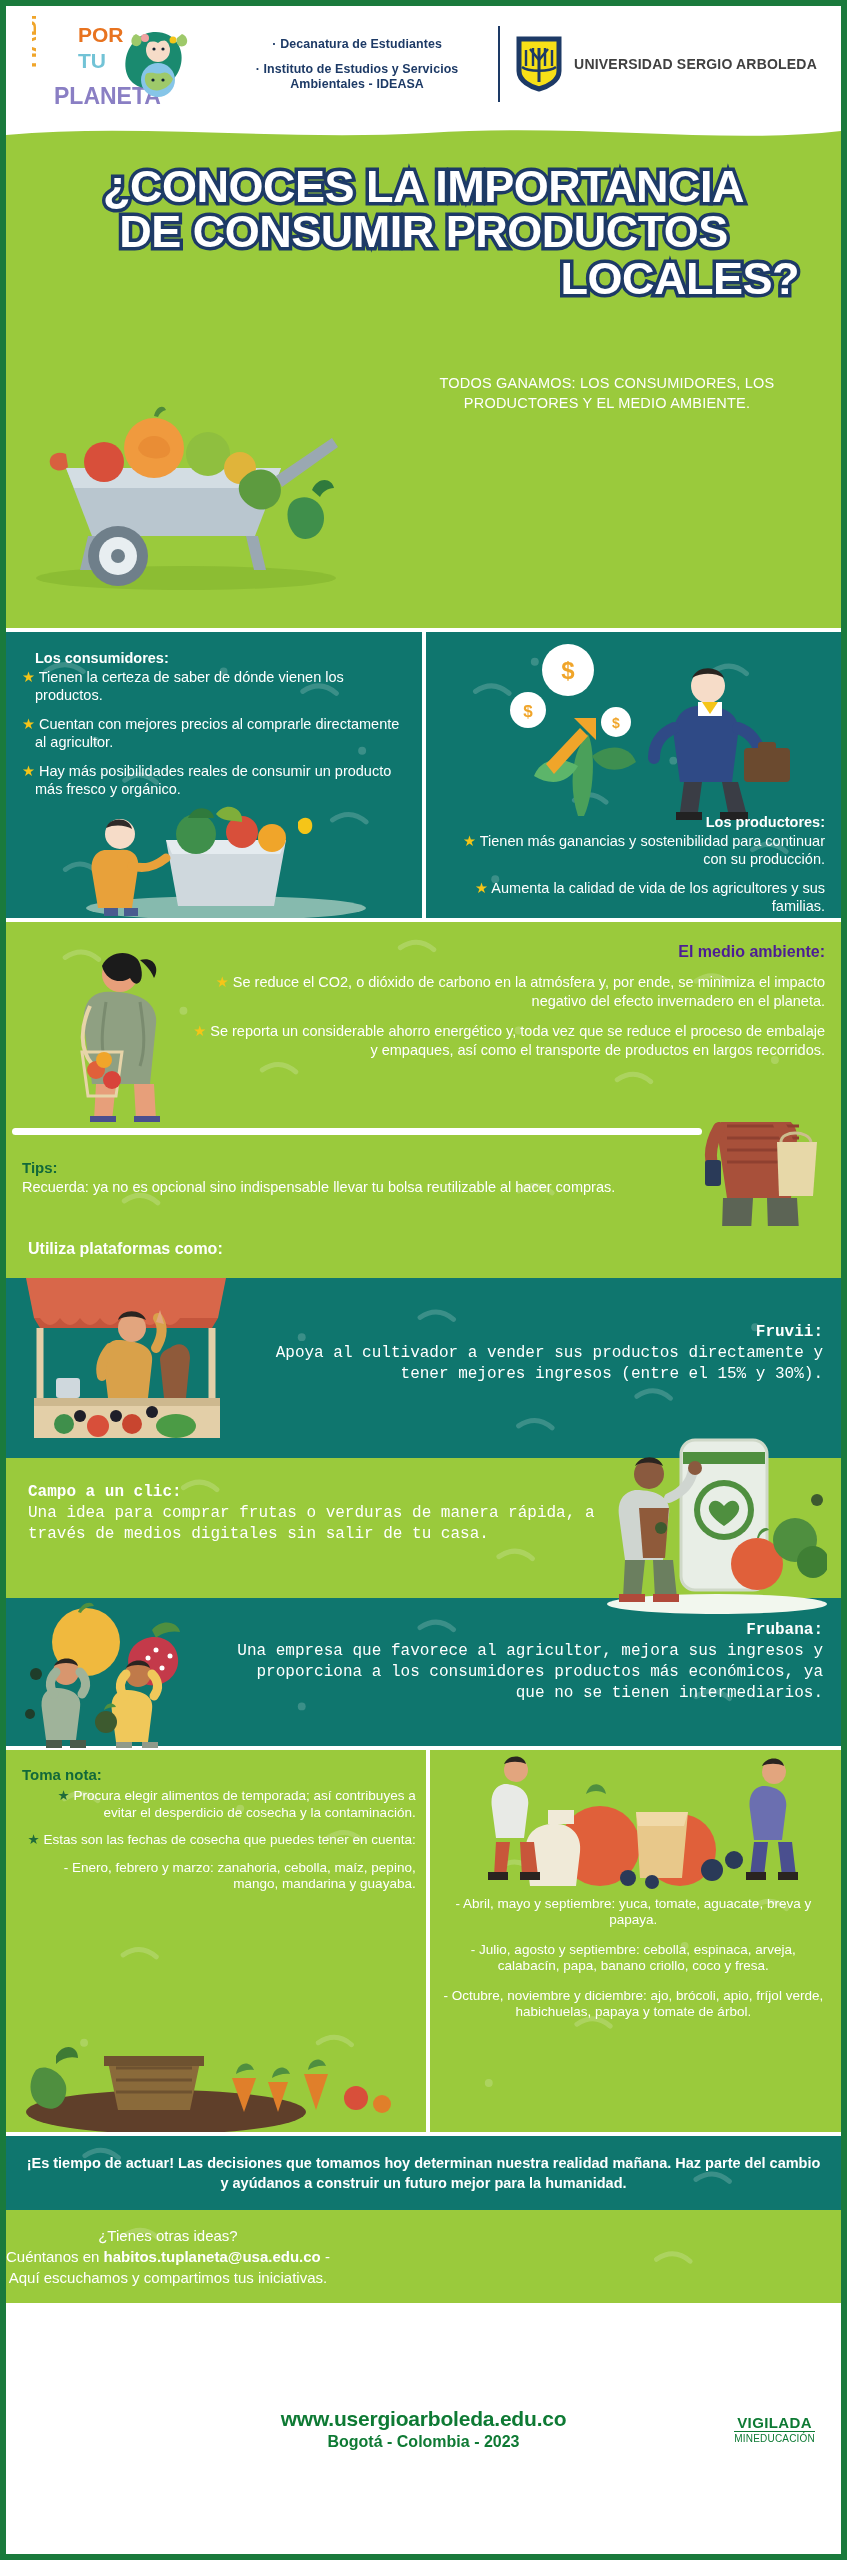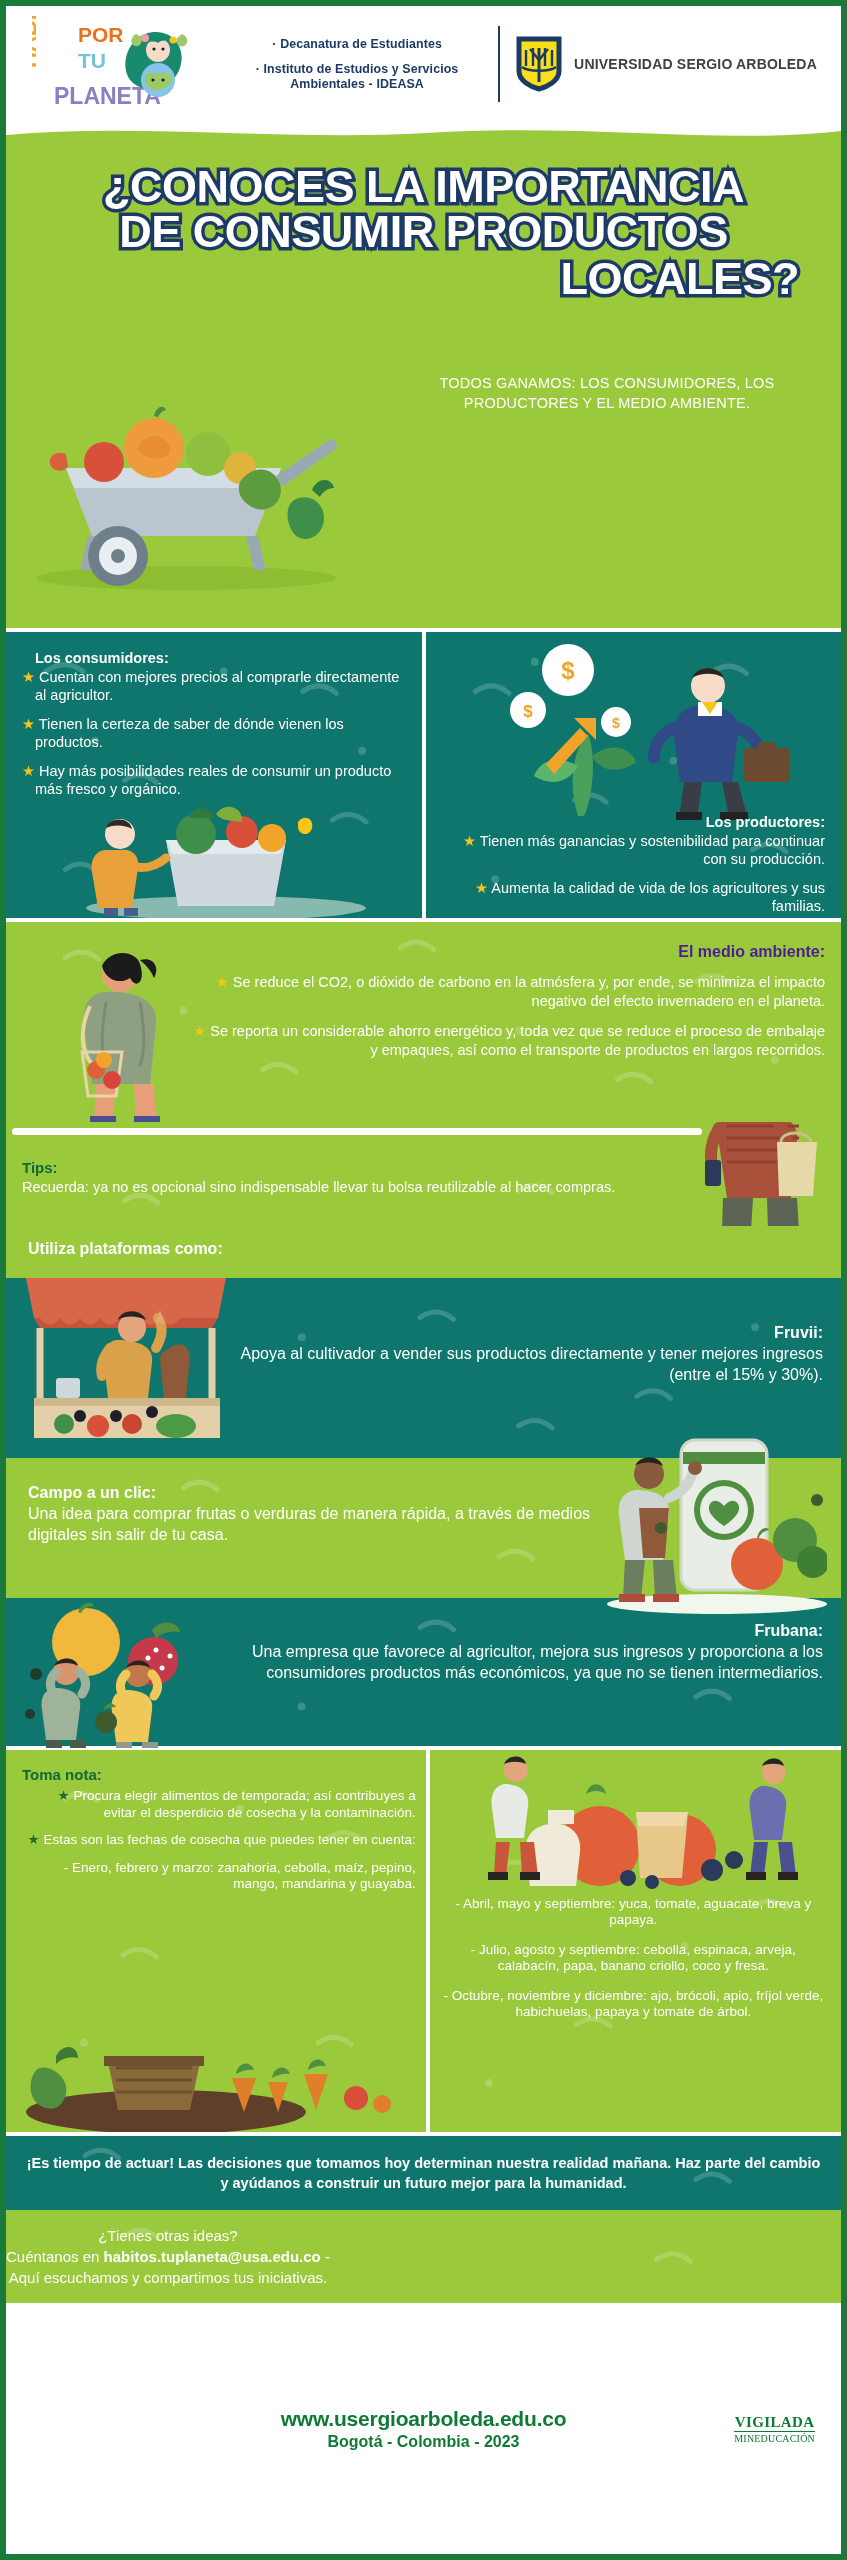--- a/index.html
+++ b/index.html
@@ -122,21 +122,21 @@
   .plat{ flex:none; height:52px; position:relative;padding-left:15px; }
   .plat .hd{
     position:absolute; left:22px; top:14px; color:#fff; font-weight:700; font-size:16px;
     font-family:"Liberation Sans Narrow","Liberation Sans",sans-serif; z-index:3;
   }
 
   
   .prow{ flex:none; position:relative; }
   .prow .txt{
     position:absolute; color:#fff; z-index:3;
-    font-family:Liberation Sans, sans-serif;
+    font-family:Liberation Mono, monospace;
     font-size:16px; line-height:1.32;
   }
   .prow .hd{ font-weight:700; }
   .prow.right .txt{ right:18px; width:600px; text-align:right; }
   .prow.left  .txt{ left:22px;  width:600px; text-align:left; }
 
   
   .nota{ display:flex; flex:none; height:390px; background:#fff; gap:4px; padding:4px 0; }
   .nota > div{ position:relative; overflow:hidden; }
   .nota-left{ width:50.5%; }
@@ -185,21 +185,21 @@
     color:#0e7a34; font-weight:700; font-size:21px; letter-spacing:-.2px;
     font-family:"Liberation Sans Narrow","Liberation Sans",sans-serif;
   }
   .footer .place{
     color:#0e7a34; font-weight:700; font-size:16px; margin-top:2px;
     font-family:"Liberation Sans Narrow","Liberation Sans",sans-serif;
   }
   .vigilada{
     position:absolute; right:26px; top:50%; transform:translateY(-50%);
     text-align:center; color:#0e7a34;
-    font-family:Liberation Serif, serif;
+    font-family:Liberation Sans, sans-serif;
   }
   .vigilada .v1{ font-weight:700; font-size:15px; letter-spacing:.4px; }
   .vigilada .v2{ font-size:10px; letter-spacing:.2px; border-top:1.5px solid #0e7a34; padding-top:1px;}
 
   
   .ill{ position:absolute; z-index:1; }
 </style>
 </head>
 <body>
 
@@ -297,23 +297,23 @@
         <path d="M40 40q20-14 38 0M300 60q18-12 34 2M120 150q16-12 32 2M330 190q18-12 34 2M60 240q16-12 32 2" stroke="#fff" stroke-width="5" fill="none" stroke-linecap="round"></path>
         <circle cx="220" cy="40" r="4" fill="#fff"></circle>
           <circle cx="90" cy="110" r="4" fill="#fff"></circle>
         <circle cx="360" cy="120" r="4" fill="#fff"></circle>
           <circle cx="200" cy="250" r="4" fill="#fff"></circle>
       </svg>
 
       <div class="txt">
         <div class="hd">Los consumidores:</div>
         <p><span class="star">★</span>
+           <span>Tienen la certeza de saber de dónde vienen los productos.</span></p>
+        <p><span class="star">★</span>
            <span>Cuentan con mejores precios al comprarle directamente al agricultor.</span></p>
-        <p><span class="star">★</span>
-           <span>Tienen la certeza de saber de dónde vienen los productos.</span></p>
         <p><span class="star">★</span>
            <span>Hay más posibilidades reales de consumir un producto más fresco y orgánico.</span></p>
       </div>
 
       <svg class="ill" style="left:40px; bottom:0; width:330px; height:130px;" viewBox="0 0 330 130">
         <ellipse cx="180" cy="120" rx="140" ry="12" fill="#e9f3e4" opacity=".55"></ellipse>
         <path d="M120 52h120l-12 66H132z" fill="#cfd8dd"></path>
         <path d="M120 52h120l-6 14H126z" fill="#e4ebef"></path>
         <circle cx="150" cy="46" r="20" fill="#3f8f4b"></circle>
         <path d="M142 30c6-14 24-12 26 0z" fill="#2f7a3c"></path>

